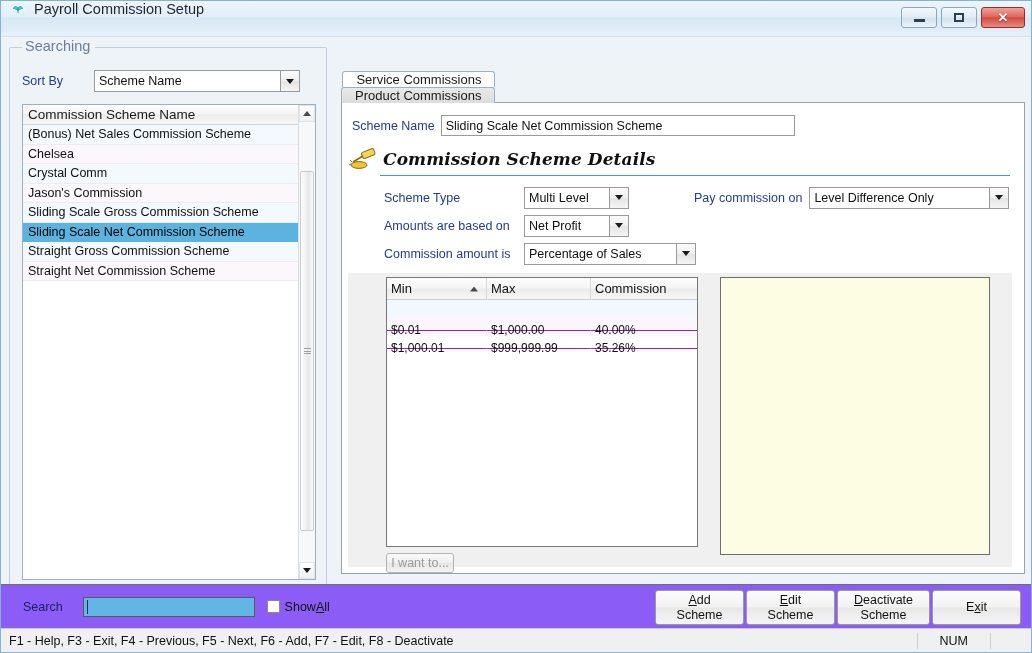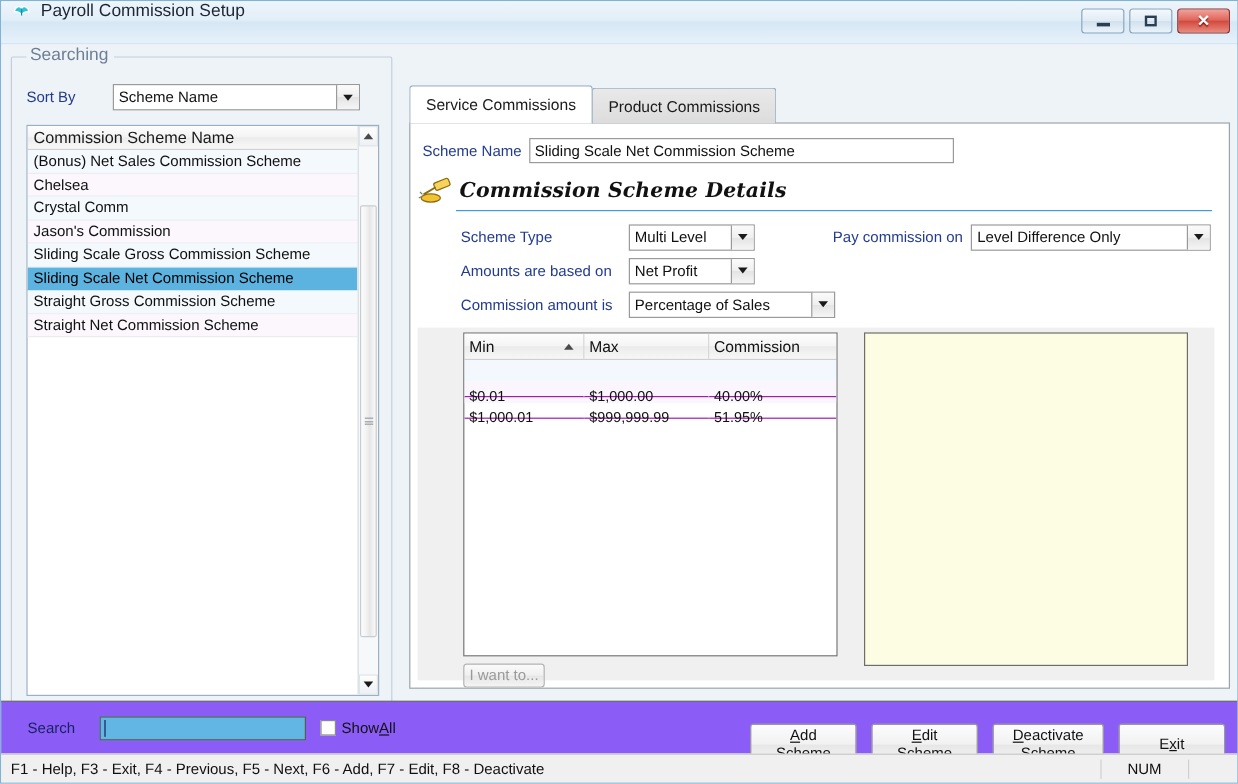--- a/index.html
+++ b/index.html
@@ -233,20 +233,21 @@
     position: relative;
     padding: 6px 8px 8px 0;
   }
   .tabstrip {
     position: absolute;
     left: 6px; top: 34px;
     display: flex;
     align-items: flex-end;
     height: 32px;
     z-index: 3;
+    flex-direction: column;
   }
   .tab {
     height: 30px;
     padding: 0 13px;
     font-size: 13px;
     color: #1a1a1a;
     display: flex; align-items: center;
     border: 1px solid #9bb0c2;
     border-bottom: none;
     border-radius: 3px 3px 0 0;
@@ -440,23 +441,23 @@
     color: #111;
   }
   .checkbox {
     width: 13px; height: 13px;
     background: #fff;
     border: 1px solid #8a8a8a;
     margin-right: 5px;
   }
   .action-btns {
     position: absolute;
-    right: 10px; top: 18px;
-    display: flex;
-    gap: 12px;
+    right: 10px; top: 5px;
+    display: flex;
+    gap: 2px;
     border-radius: 17px;
   }
   .act-btn {
     width: 89px; height: 35px;
     border: 1px solid #9a9a9a;
     border-radius: 3px;
     background: linear-gradient(to bottom, #fcfcfc 0%, #f2f2f2 48%, #e7e7e7 52%, #f6f6f6 100%);
     display: flex; flex-direction: column;
     align-items: center; justify-content: center;
     font-size: 12.5px; color: #111;
@@ -639,21 +640,21 @@
               <div class="col-com">Commission</div>
             </div>
             <div class="grid-row">
               <div class="col-min">$0.01</div>
               <div class="col-max">$1,000.00</div>
               <div class="col-com">40.00%</div>
             </div>
             <div class="grid-row alt">
               <div class="col-min">$1,000.01</div>
               <div class="col-max">$999,999.99</div>
-              <div class="col-com">51.95%</div>
+              <div class="col-com">35.26%</div>
             </div>
           </div>
 
           <div class="btn-grey iwant-btn">I want to...</div>
 
           <div class="yellow-panel"></div>
         </div>
 
       </div>
     </div>

